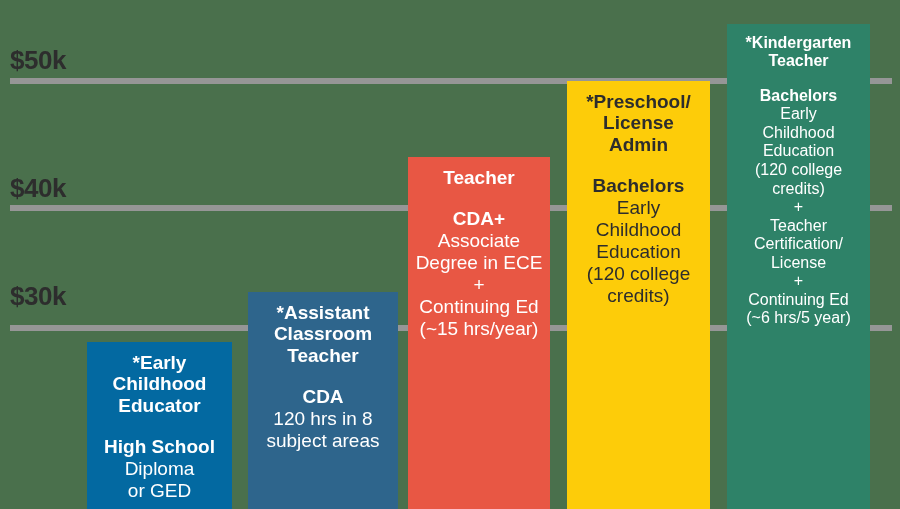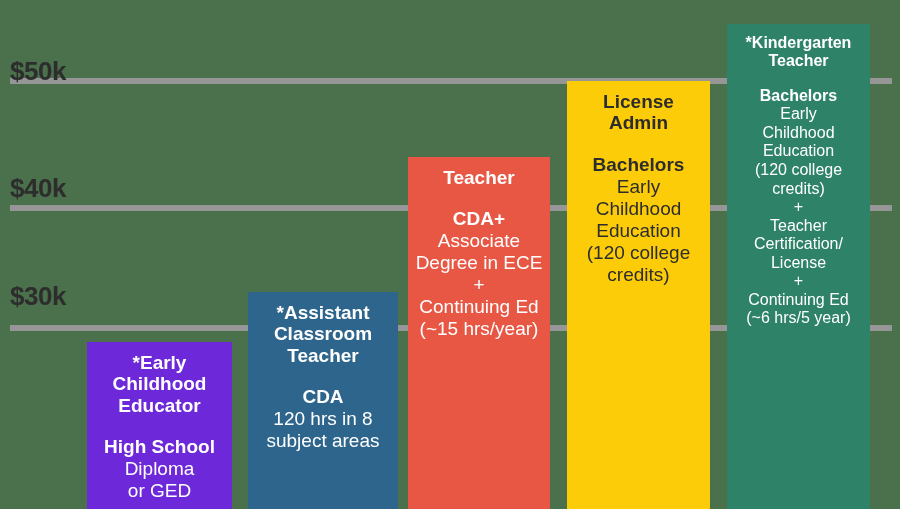--- a/index.html
+++ b/index.html
@@ -55,38 +55,38 @@
     display:block;
     margin-top:1.05em;
   }
   .bar .cred-body{
     font-weight:normal;
     line-height:1.16;
     display:block;
   }
 
   
-  #bar-1{left:87px;width:145px;height:167px;background:#6d28d9;color:#ffffff;font-size:19px;}
+  #bar-1{left:87px;width:145px;height:167px;background:#0369a1;color:#ffffff;font-size:19px;}
   #bar-2{left:248px;width:150px;height:217px;background:#2e658c;color:#ffffff;font-size:19px;}
   #bar-3{left:408px;width:142px;height:352px;background:#e85744;color:#ffffff;font-size:19px;}
   #bar-4{left:567px;width:143px;height:428px;background:#fdcc09;color:#2d2d2d;font-size:19px;}
   #bar-5{left:727px;width:143px;height:485px;background:#2e8268;color:#ffffff;font-size:16px;}
 
   #bar-1 .uncert{font-size:16px;font-weight:bold;display:block;line-height:1.15;}
 </style>
 </head>
 <body>
 
 <div id="chart">
 
   <div class="gridline" style="top:78px;"></div>
   <div class="gridline" style="top:205px;"></div>
   <div class="gridline" style="top:325px;"></div>
 
-  <div class="axis-label" style="top:58px;">$50k</div>
+  <div class="axis-label" style="top:47px;">$50k</div>
   <div class="axis-label" style="top:175px;">$40k</div>
   <div class="axis-label" style="top:283px;">$30k</div>
 
   <div class="bar" id="bar-1">
     <span class="title">*Early</span>
     <span class="title">Childhood</span>
     <span class="title">Educator</span>
     <span class="cred-head">High School</span>
     <span class="cred-body" style="white-space:pre-line;">Diploma
 or GED</span>
@@ -105,20 +105,21 @@
     <span class="title">Teacher</span>
     <span class="cred-head">CDA+</span>
     <span class="cred-body" style="white-space:pre-line;">Associate
 Degree in ECE
 +
 Continuing Ed
 (~15 hrs/year)</span>
   </div>
 
   <div class="bar" id="bar-4">
+    <span class="title">*Preschool/</span>
     <span class="title">License Admin</span>
     <span class="cred-head">Bachelors</span>
     <span class="cred-body" style="white-space:pre-line;">Early
 Childhood
 Education
 (120 college
 credits)</span>
   </div>
 
   <div class="bar" id="bar-5">

